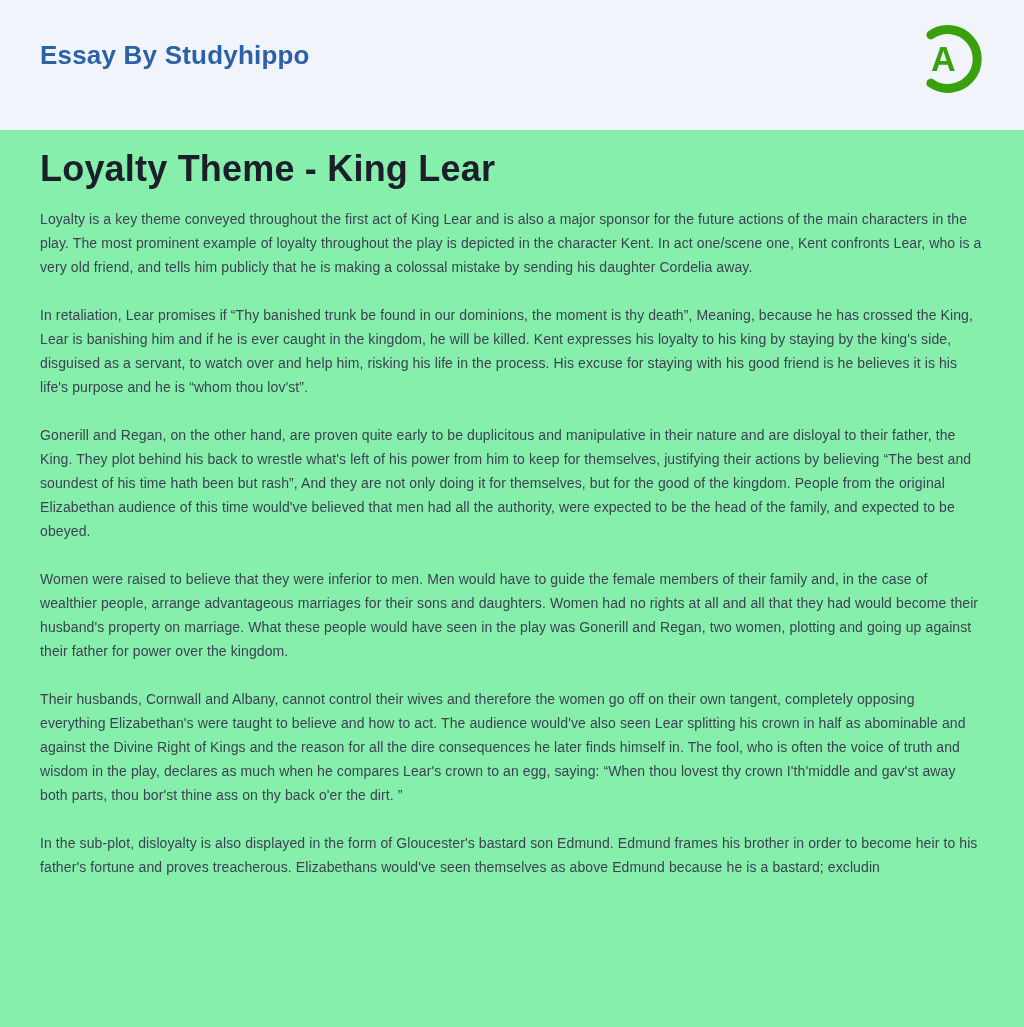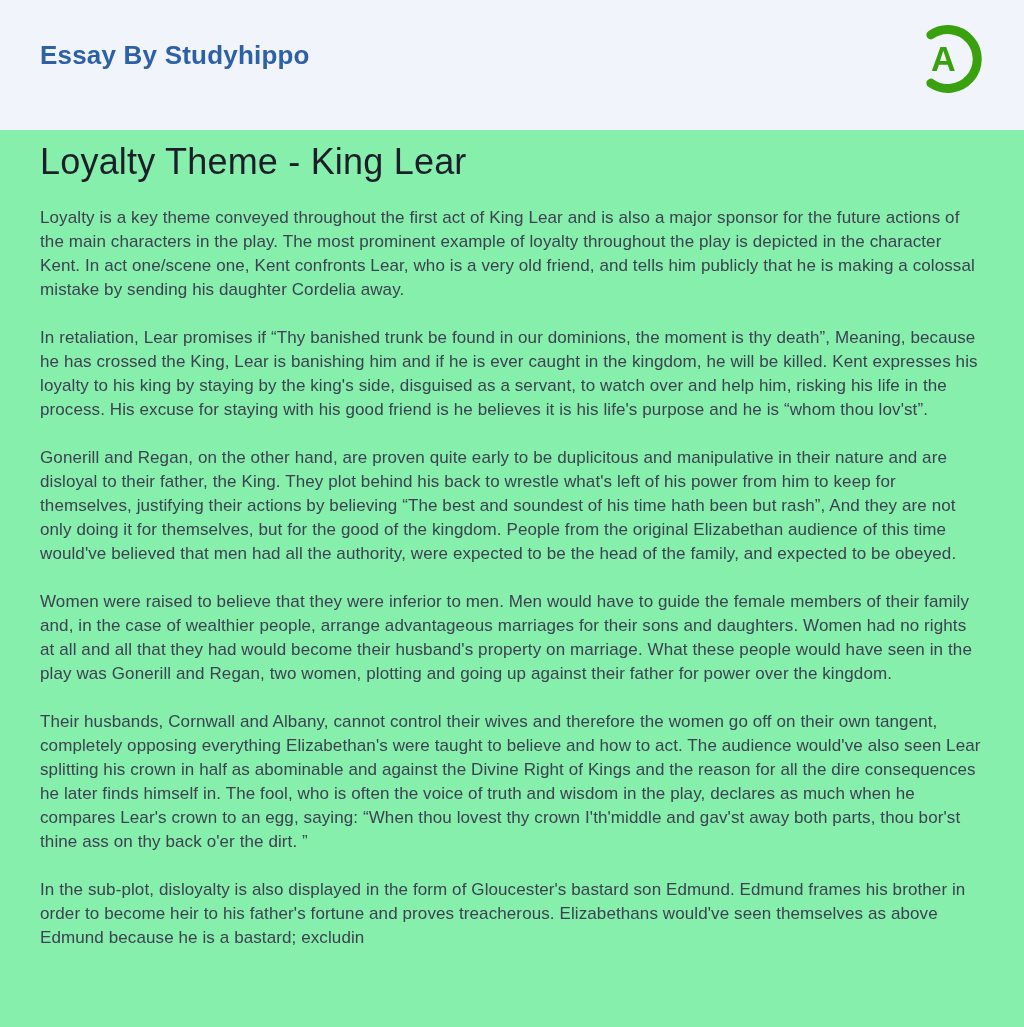--- a/index.html
+++ b/index.html
@@ -47,32 +47,32 @@
     height: 76px;
   }
   
   .content {
     padding: 0 40px;
     box-sizing: border-box;
   }
   .article-title {
     color: #1c1e2a;
     font-size: 36px;
-    font-weight: normal;
+    font-weight: bold;
     line-height: 42px;
     margin: 0;
-    padding-top: 11px;
+    padding-top: 18px;
     padding-bottom: 8px;
     letter-spacing: 0.2px;
   }
   .content p {
     color: #3d4152;
-    font-size: 17px;
+    font-size: 14px;
     line-height: 24px;
-    margin: 15px 0 24px 0;
+    margin: 9px 0 24px 0;
     letter-spacing: 0.1px;
   }
 </style>
 </head>
 <body>
 
 <div class="page">
 
   <div class="header">
     <div class="header-title">Essay By Studyhippo</div>

